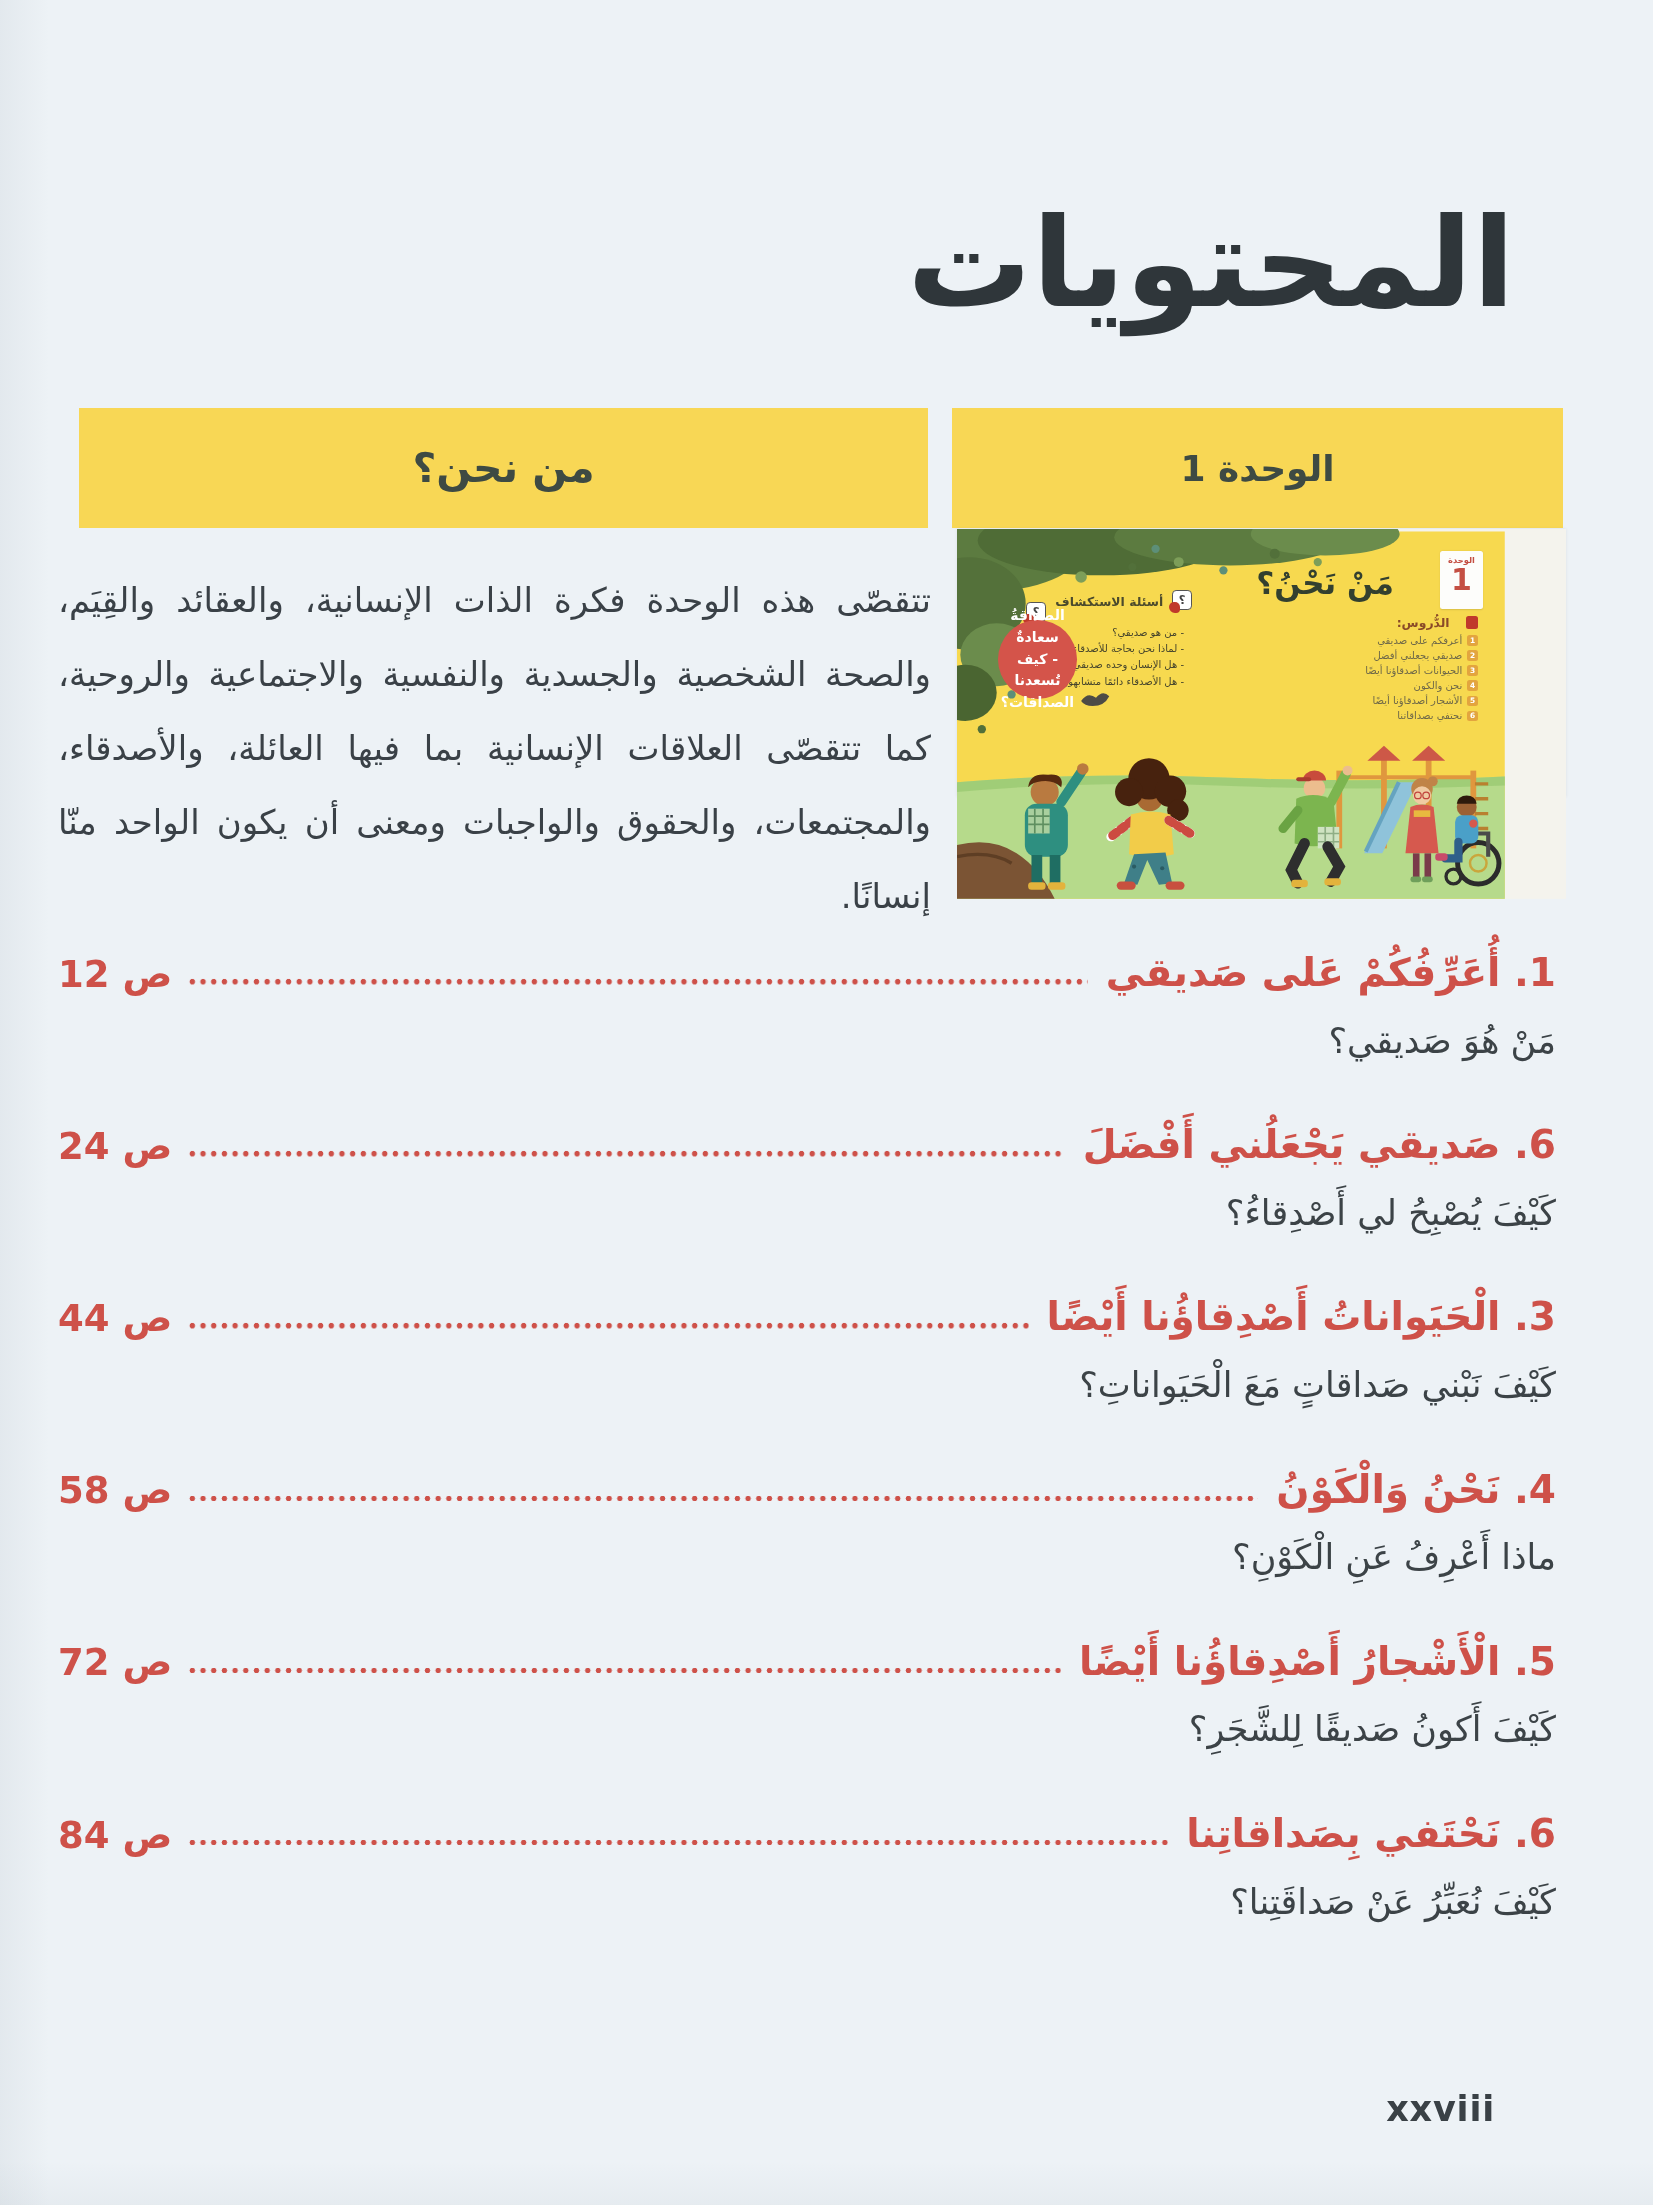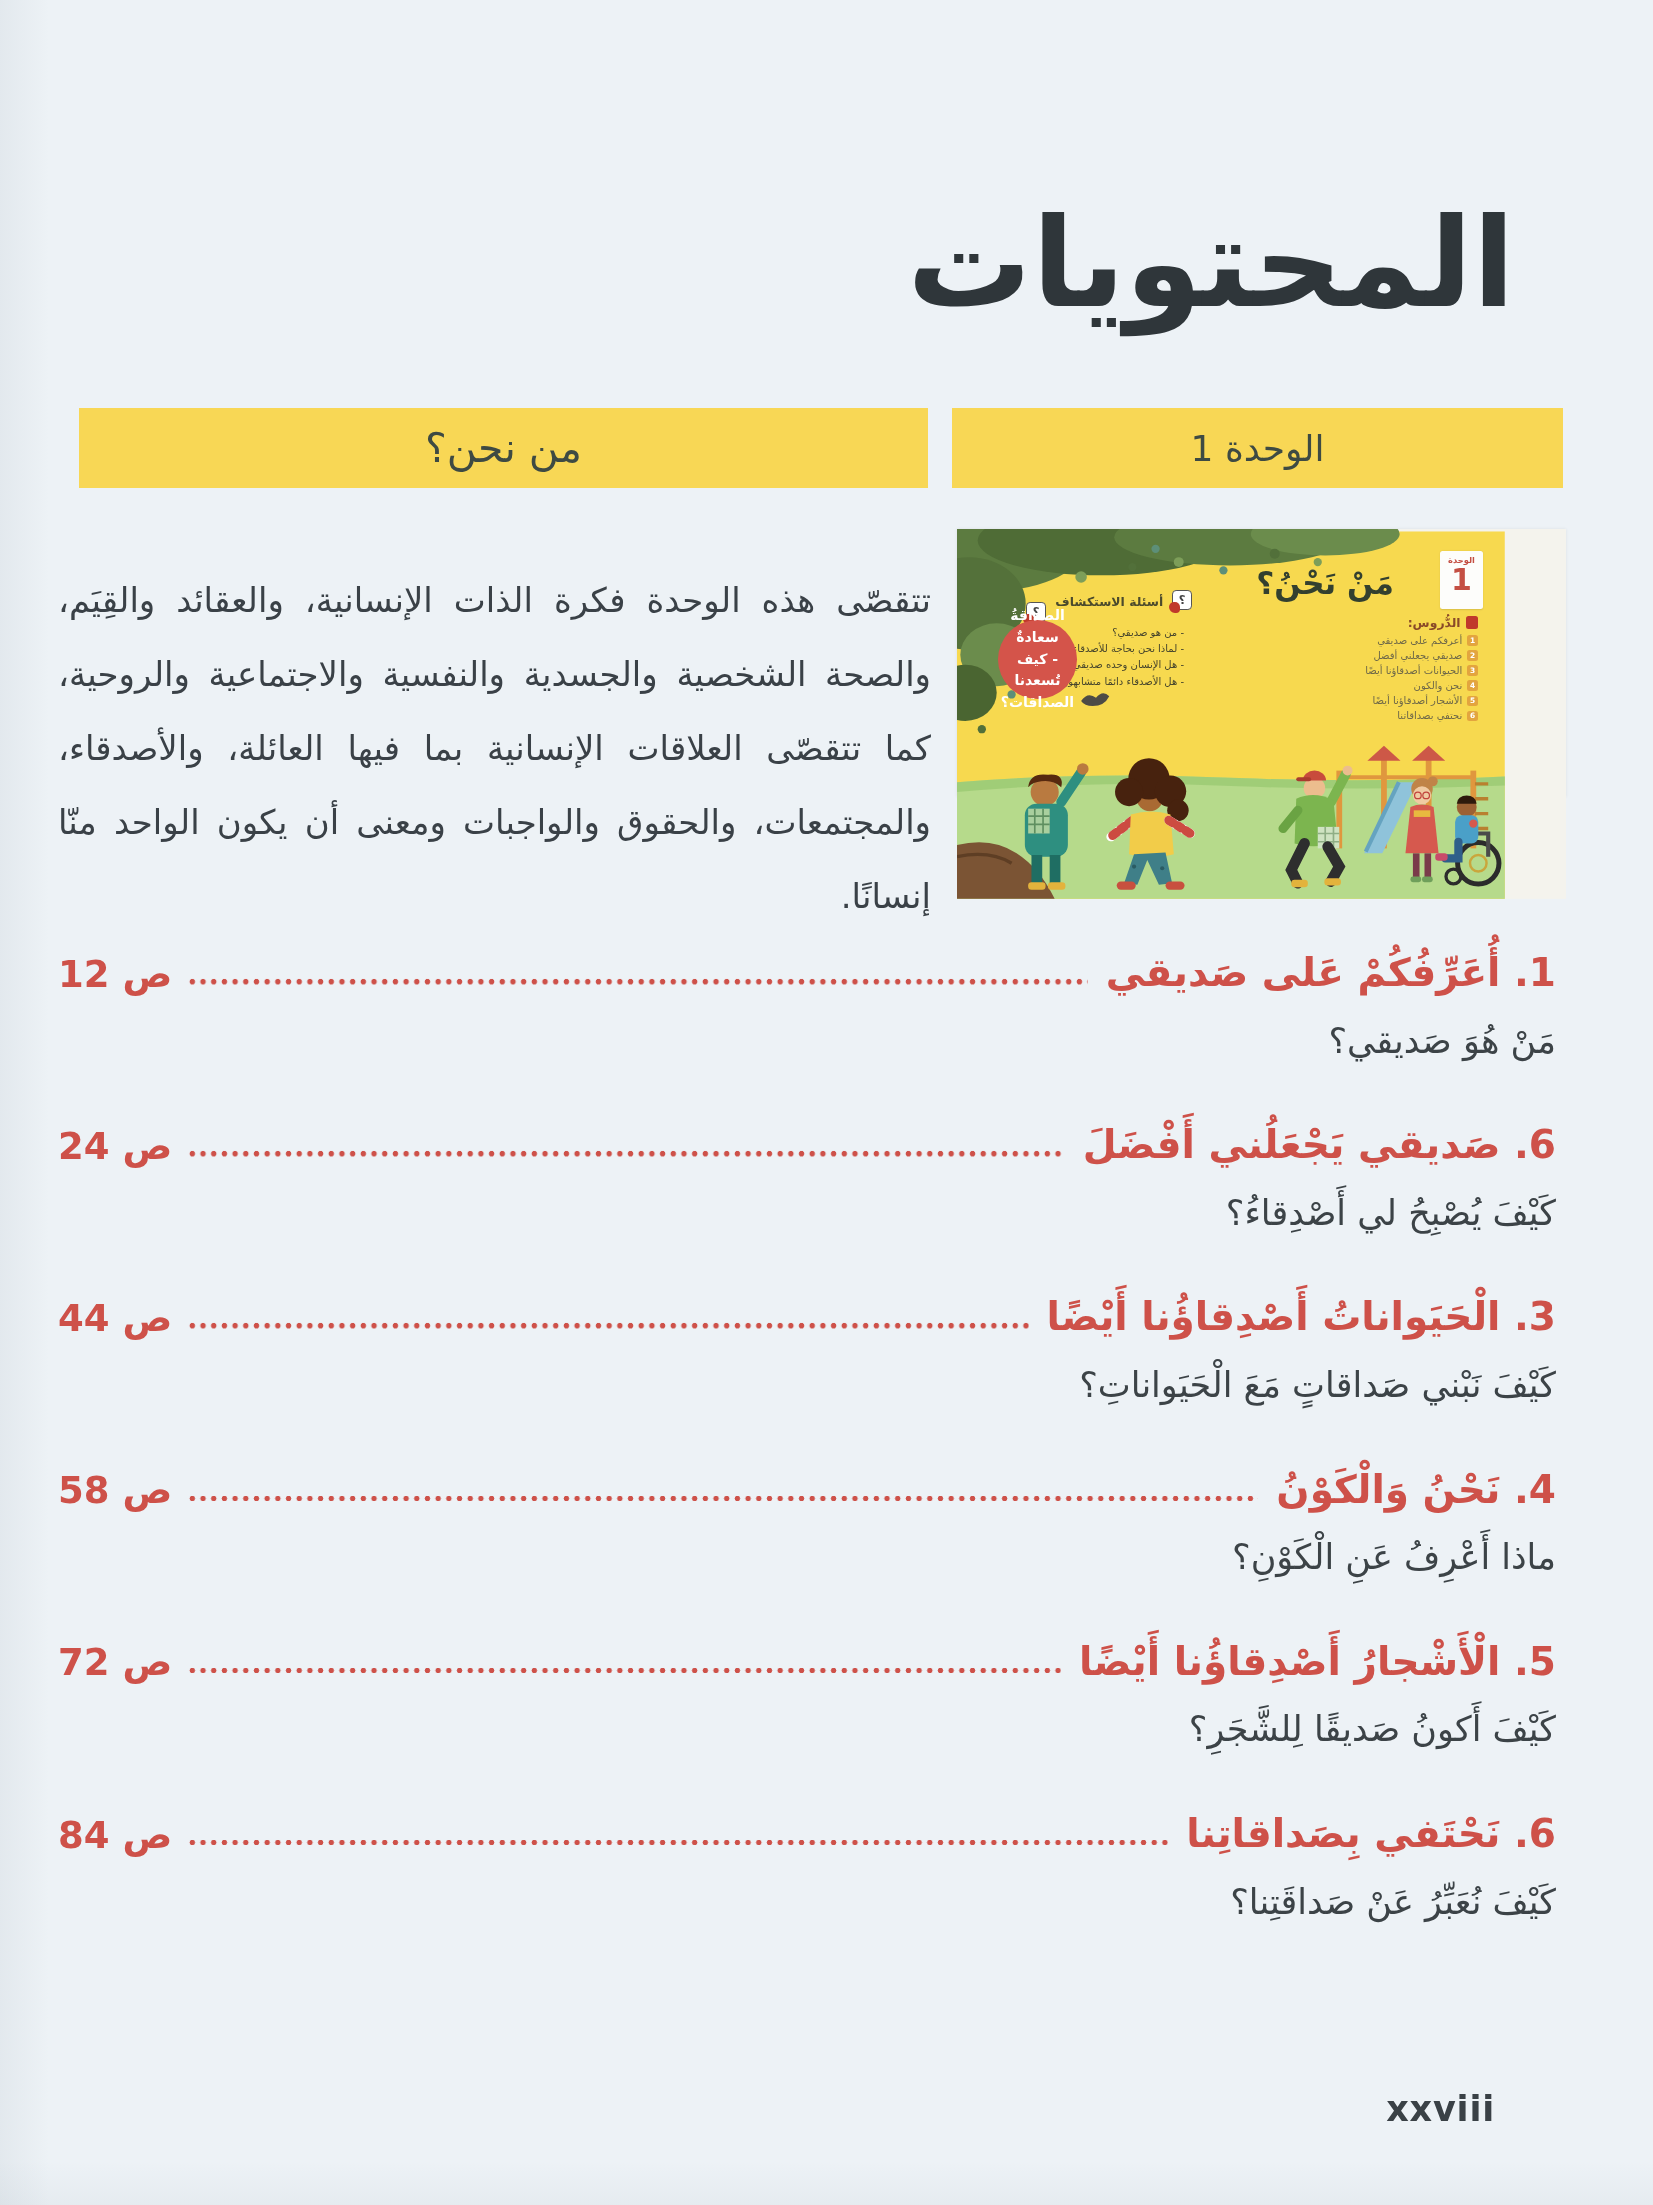--- a/index.html
+++ b/index.html
@@ -11,44 +11,44 @@
   }
   .scan-shade{position:absolute;inset:0;pointer-events:none;
     background:linear-gradient(90deg,rgba(90,110,125,.07),rgba(90,110,125,0) 3%),
                linear-gradient(0deg,rgba(90,110,125,.05),rgba(90,110,125,0) 2%);}
   
   .page-title{
     position:absolute;top:106px;right:139px;direction:rtl;
     font-size:124px;font-weight:bold;color:#2f363a;line-height:1.2;
   }
   
-  .bar{position:absolute;top:408px;height:80px;background:#f8d755;
+  .bar{position:absolute;top:408px;height:120px;background:#f8d755;
     display:flex;align-items:center;justify-content:center;
-    font-weight:normal;color:#3e4a43;direction:rtl;}
+    font-weight:bold;color:#3e4a43;direction:rtl;}
   .bar-who{left:79px;width:849px;font-size:41px;}
   .bar-unit{left:952px;width:611px;font-size:36px;}
   
   .unit-desc{
     position:absolute;left:58px;top:529px;width:873px;
     direction:rtl;text-align:justify;
     font-size:34px;line-height:2.18;color:#3a4147;
   }
   
   .thumb{position:absolute;left:957px;top:529px;width:609px;height:268px;
     background:#f4f3ed;box-shadow:0 0 3.3px rgba(0,0,0,.08);}
   .thumb svg.art{position:absolute;inset:0;}
   .thumb-tab{position:absolute;left:483px;top:21.5px;width:43px;height:58px;
     background:#fdfdfb;border-radius:2.5px;text-align:center;color:#c44f43;
     box-shadow:0 0.8px 1.7px rgba(0,0,0,.12);}
   .thumb-tab .t-lbl{display:block;font-size:8.3px;margin-top:4.1px;font-weight:bold;}
   .thumb-tab .t-num{display:block;font-size:30px;font-weight:bold;line-height:1;}
   .thumb-title{position:absolute;right:172px;top:36px;direction:rtl;
     font-size:31px;font-weight:bold;color:#33402f;}
   .pl{position:absolute;right:88px;top:86px;direction:rtl;}
-  .pl-header{display:flex;align-items:center;gap:5px;font-size:12.4px;
+  .pl-header{display:flex;align-items:center;gap:16px;font-size:12.4px;
     font-weight:bold;color:#8a4a28;margin-bottom:5px;}
   .pl-hicon{width:12.4px;height:12.4px;background:#c0392b;border-radius:2.5px;display:inline-block;}
   .pl-row{display:flex;align-items:center;gap:5px;margin-bottom:4.1px;}
   .pl-num{width:10.7px;height:10.7px;background:#e3a53e;color:#fff;border-radius:2.5px;
     font-size:7.4px;font-weight:bold;display:flex;align-items:center;justify-content:center;}
   .pl-text{font-size:10px;color:#6e6848;}
   .pq-header{position:absolute;right:374px;top:61px;direction:rtl;display:flex;
     align-items:center;gap:5.8px;font-size:12.4px;font-weight:bold;color:#4b4a2c;}
   .q-icon{width:23px;height:23px;position:relative;}
   .q-bubble{position:absolute;right:0;top:0;width:18px;height:18px;background:#fff;

